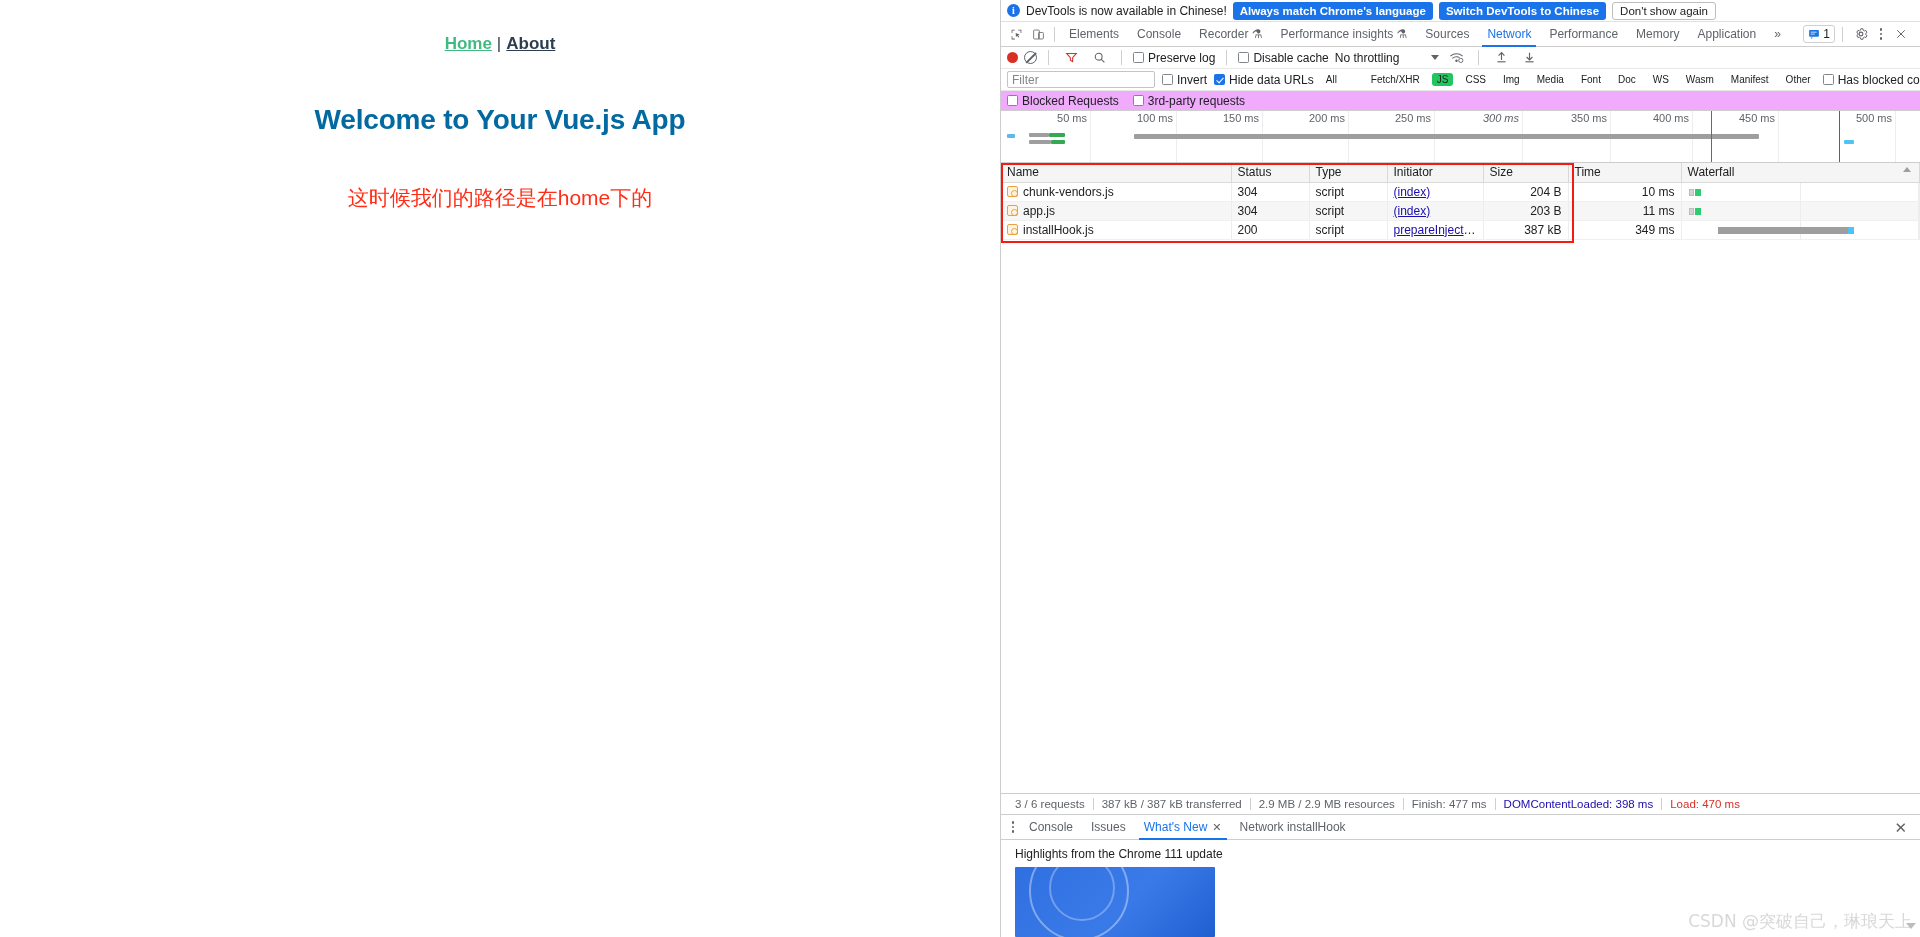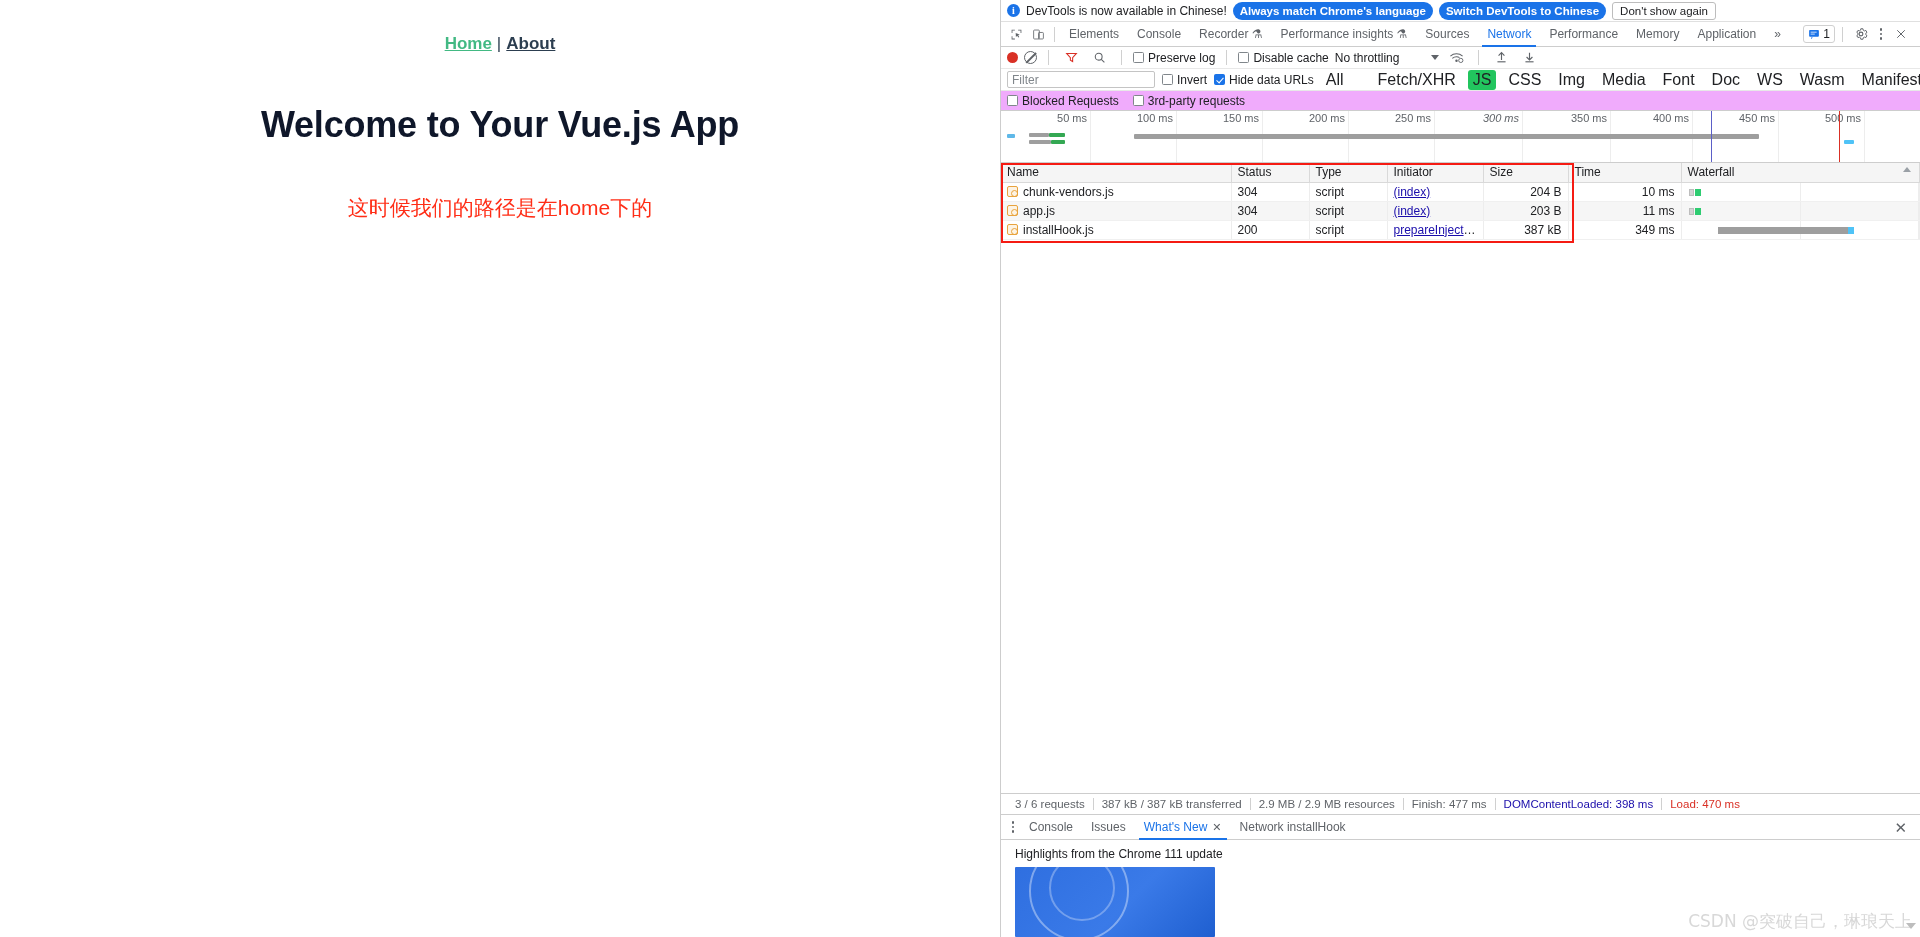--- a/index.html
+++ b/index.html
@@ -20,21 +20,21 @@
   .vue-nav {
     text-align:center; padding-top:34px;
     font-size:17px; font-weight:bold; color:#2c3e50;
   }
   .vue-nav a { text-decoration:underline; font-weight:bold; }
   .vue-nav a.active { color:#42b983; }
   .vue-nav a.plain { color:#2c3e50; }
   .vue-nav .sep { color:#2c3e50; font-weight:normal; padding:0 5px; }
   .vue-title {
     text-align:center; margin-top:50px;
-    font-size:36px; font-weight:bold; color:#0f172a;
+    font-size:28px; font-weight:bold; color:#0369a1;
     letter-spacing:-0.2px;
   }
   .vue-msg {
     text-align:center; margin-top:48px;
     font-size:21px; color:#ff2d16;
   }
 
   
   #devtools {
     position:absolute; left:1000px; top:0; width:920px; height:937px;
@@ -51,21 +51,21 @@
     border-bottom:1px solid #e0e0e0;
   }
   .info-circle {
     width:13px; height:13px; border-radius:50%;
     background:#1a73e8; color:#fff; font-size:10px; font-weight:bold;
     display:flex; align-items:center; justify-content:center;
     font-family:"Liberation Serif", serif;
   }
   .banner-text { font-size:12px; color:#202124; white-space:nowrap; }
   .btn-blue {
-    background:#1a73e8; color:#fff; border:none; border-radius:9px;
+    background:#1a73e8; color:#fff; border:none; border-radius:3px;
     font-size:11.5px; font-weight:bold; padding:2px 7px; height:18px;
     font-family:"Liberation Sans", sans-serif; cursor:pointer; white-space:nowrap;
   }
   .btn-plain {
     background:#fff; color:#202124; border:1px solid #bdbdbd; border-radius:3px;
     font-size:11.5px; padding:2px 7px; height:18px;
     font-family:"Liberation Sans", sans-serif; cursor:pointer; white-space:nowrap;
   }
 
   
@@ -121,21 +121,21 @@
   .dt-filterbar {
     height:22px; flex:0 0 22px; display:flex; align-items:center;
     padding:0 6px; gap:7px; border-bottom:1px solid #e8e8e8; background:#fff;
   }
   .filter-input {
     width:148px; height:17px; border:1px solid #c4c4c4; border-radius:2px;
     font-size:12px; padding:0 4px; color:#202124; background:#fff;
     font-family:"Liberation Sans", sans-serif;
   }
   .filter-input::placeholder { color:#80868b; }
-  .ftype { font-size:16px; color:#202124; padding:1px 5px; border-radius:3px; cursor:pointer; white-space:nowrap; }
+  .ftype { font-size:10px; color:#202124; padding:1px 5px; border-radius:3px; cursor:pointer; white-space:nowrap; }
   .ftype.on { background:#22c55e; }
 
   .dt-filterbar2 {
     height:20px; flex:0 0 20px; display:flex; align-items:center;
     padding:0 6px; gap:14px; border-bottom:1px solid #cdcdcd; background:#f0abfc;
   }
 
   
   .dt-overview {
     flex:0 0 52px; position:relative; background:#fff;
@@ -435,21 +435,21 @@
       </div>
     <div class="ov-tick" style="left:524px;width:86px;">
         <span>350 ms</span>
       </div>
     <div class="ov-tick" style="left:606px;width:86px;">
         <span>400 ms</span>
       </div>
     <div class="ov-tick" style="left:692px;width:86px;">
         <span>450 ms</span>
       </div>
-    <div class="ov-tick" style="left:778px;width:86px;">
+    <div class="ov-tick" style="left:809px;width:86px;">
         <span>500 ms</span>
       </div>
 
     <div class="ov-bar" style="left:6px;top:23px;width:8px;background:#5fb8e8;"></div>
     <div class="ov-bar" style="left:28px;top:22px;width:20px;background:#9e9e9e;"></div>
     <div class="ov-bar" style="left:48px;top:22px;width:16px;background:#34a853;"></div>
     <div class="ov-bar" style="left:28px;top:29px;width:22px;background:#9e9e9e;"></div>
     <div class="ov-bar" style="left:50px;top:29px;width:14px;background:#34a853;"></div>
     <div class="ov-bar" style="left:133px;top:23px;width:625px;height:5px;background:#9e9e9e;"></div>
     <div class="ov-bar" style="left:843px;top:29px;width:10px;background:#4fc3f7;"></div>

